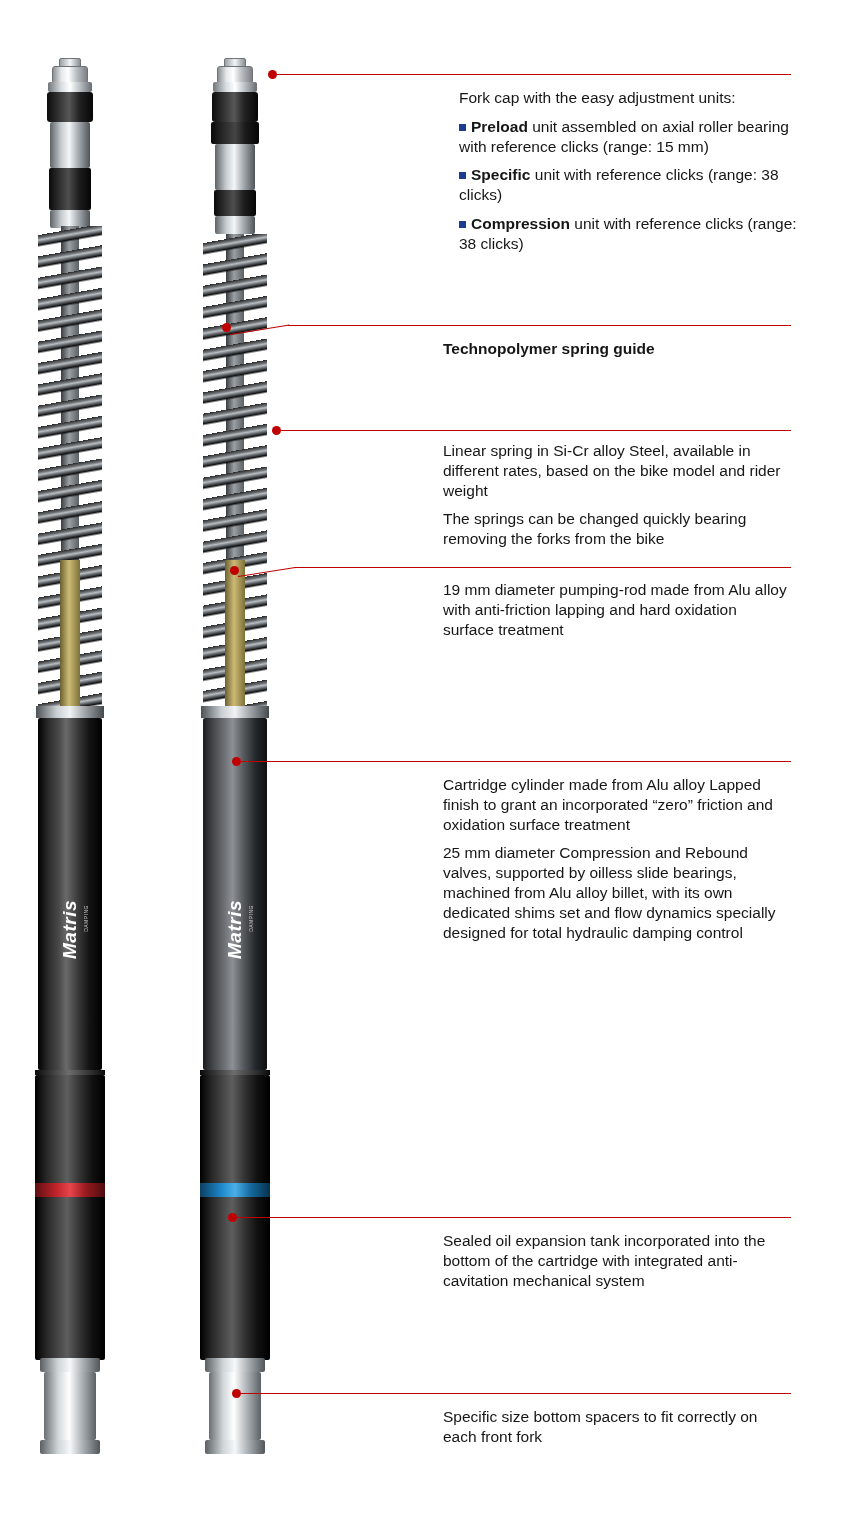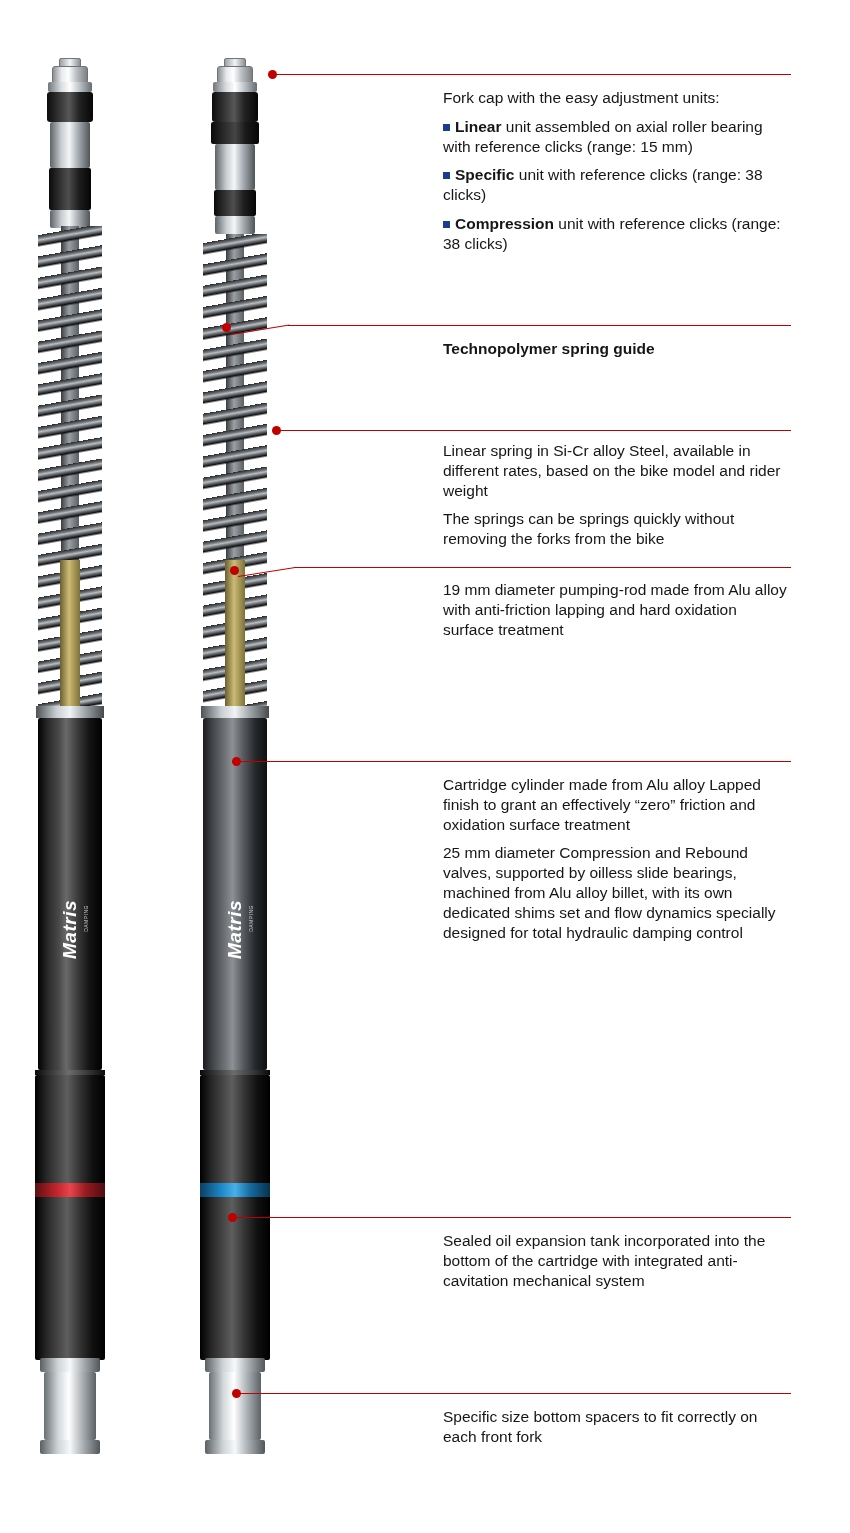--- a/index.html
+++ b/index.html
@@ -241,58 +241,58 @@
     <div class="part band-blue" style="top:1183px;"></div>
     <div class="part spacer-cap" style="top:1358px;"></div>
     <div class="part spacer-silver" style="top:1372px;height:68px;"></div>
     <div class="part spacer-cap" style="top:1440px;"></div>
     <div class="logo" style="top:900px;">Matris</div>
     <div class="logo-sub" style="top:905px;left:calc(50% + 16px);">DAMPING</div>
   </div>
 
   <div class="callout-dot" style="left:268px;top:70px;"></div>
   <div class="callout-line" style="left:276px;top:74px;width:515px;"></div>
-  <div class="callout-text" style="top:88px;">
+  <div class="callout-text" style="top:88px;margin-left:16px;">
     <p>Fork cap with the easy adjustment units:</p>
     <p class="bullet-row">
-      <span class="sq"></span><span class="bold">Linear</span><span> unit assembled on axial roller bearing with  reference clicks (range: 15 mm)</span>
+      <span class="sq"></span><span class="bold">Preload</span><span> unit assembled on axial roller bearing with  reference clicks (range: 15 mm)</span>
     </p>
     <p class="bullet-row">
       <span class="sq"></span><span class="bold">Specific</span><span> unit with reference clicks (range: 38 clicks)</span>
     </p>
     <p class="bullet-row">
       <span class="sq"></span><span class="bold">Compression</span><span> unit with reference clicks (range: 38 clicks)</span>
     </p>
   </div>
 
   <div class="callout-dot" style="left:222px;top:323px;"></div>
   <div class="callout-line" style="left:230px;top:334px;width:60px;transform:rotate(-9deg);transform-origin:left center;"></div>
   <div class="callout-line" style="left:288px;top:325px;width:503px;"></div>
   <div class="callout-text" style="top:339px;font-weight:bold;">
     <p>Technopolymer spring guide</p>
   </div>
 
   <div class="callout-dot" style="left:272px;top:426px;"></div>
   <div class="callout-line" style="left:280px;top:430px;width:511px;"></div>
   <div class="callout-text" style="top:441px;">
     <p>Linear spring in Si-Cr alloy Steel, available in different rates, based on the bike model and rider weight</p>
-    <p>The springs can be springs quickly without removing the forks from the bike</p>
+    <p>The springs can be changed quickly bearing removing the forks from the bike</p>
   </div>
 
   <div class="callout-dot" style="left:230px;top:566px;"></div>
   <div class="callout-line" style="left:238px;top:576px;width:58px;transform:rotate(-9deg);transform-origin:left center;"></div>
   <div class="callout-line" style="left:294px;top:567px;width:497px;"></div>
   <div class="callout-text" style="top:580px;">
     <p>19 mm diameter pumping-rod made from Alu alloy with anti-friction lapping and hard oxidation surface treatment</p>
   </div>
 
   <div class="callout-dot" style="left:232px;top:757px;"></div>
   <div class="callout-line" style="left:240px;top:761px;width:551px;"></div>
   <div class="callout-text" style="top:775px;">
-    <p>Cartridge cylinder made from Alu alloy Lapped finish to grant an effectively “zero” friction and oxidation surface treatment</p>
+    <p>Cartridge cylinder made from Alu alloy Lapped finish to grant an incorporated “zero” friction and oxidation surface treatment</p>
     <p>25 mm diameter Compression and Rebound valves, supported by oilless slide bearings, machined from Alu alloy billet, with its own dedicated shims set and flow dynamics specially designed for total hydraulic damping control</p>
   </div>
 
   <div class="callout-dot" style="left:228px;top:1213px;"></div>
   <div class="callout-line" style="left:236px;top:1217px;width:555px;"></div>
   <div class="callout-text" style="top:1231px;">
     <p>Sealed oil expansion tank incorporated into the bottom of the cartridge with integrated anti-cavitation mechanical system</p>
   </div>
 
   <div class="callout-dot" style="left:232px;top:1389px;"></div>

